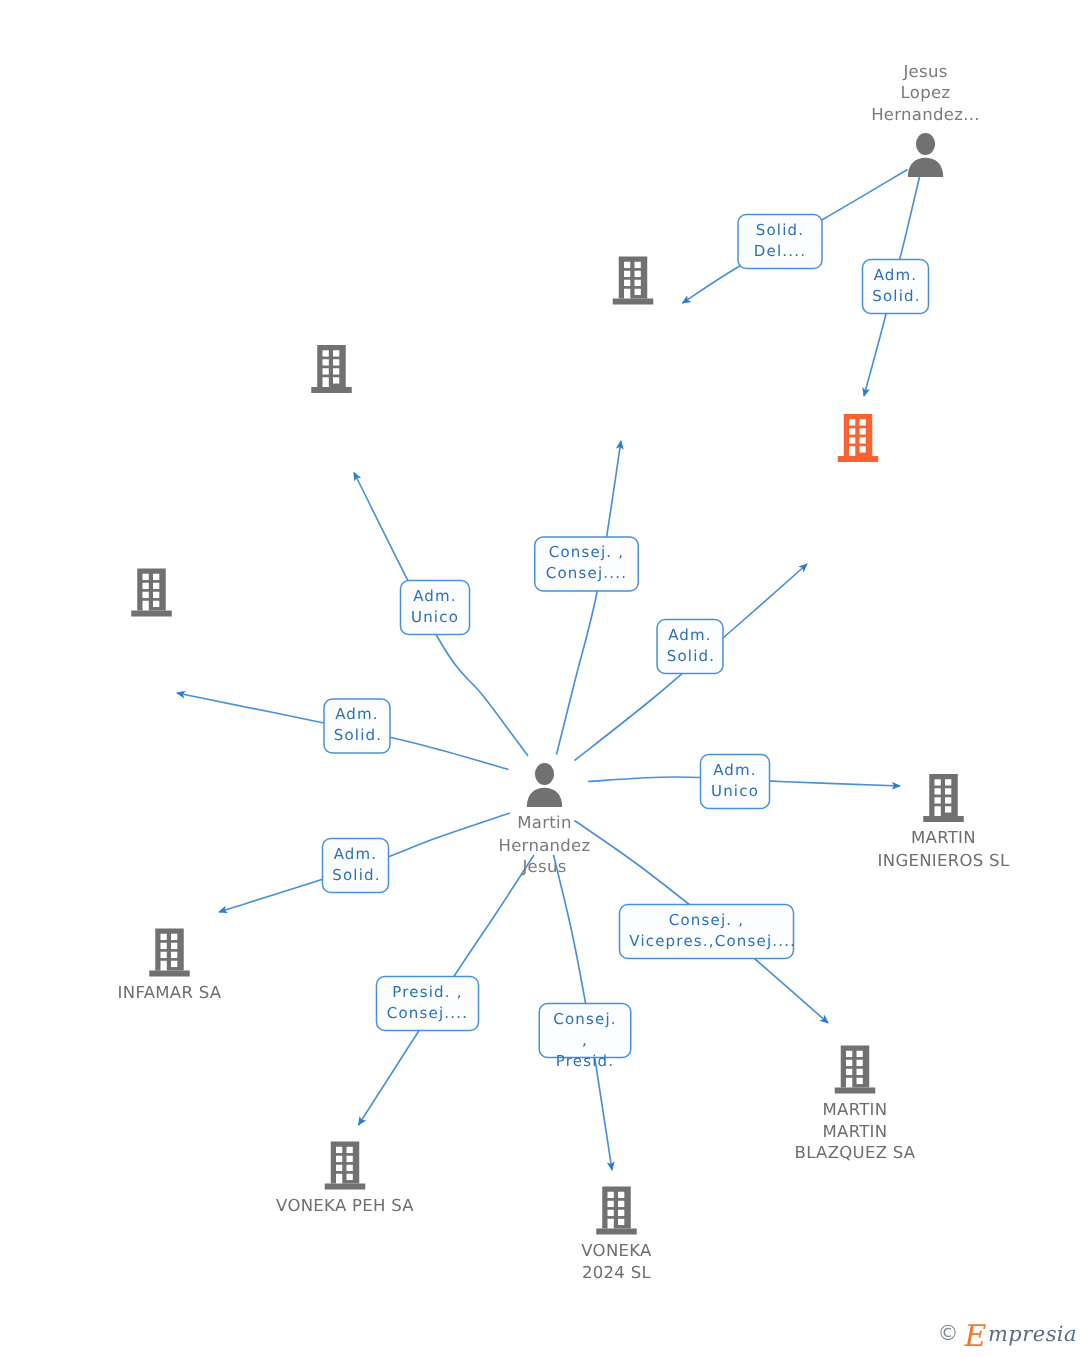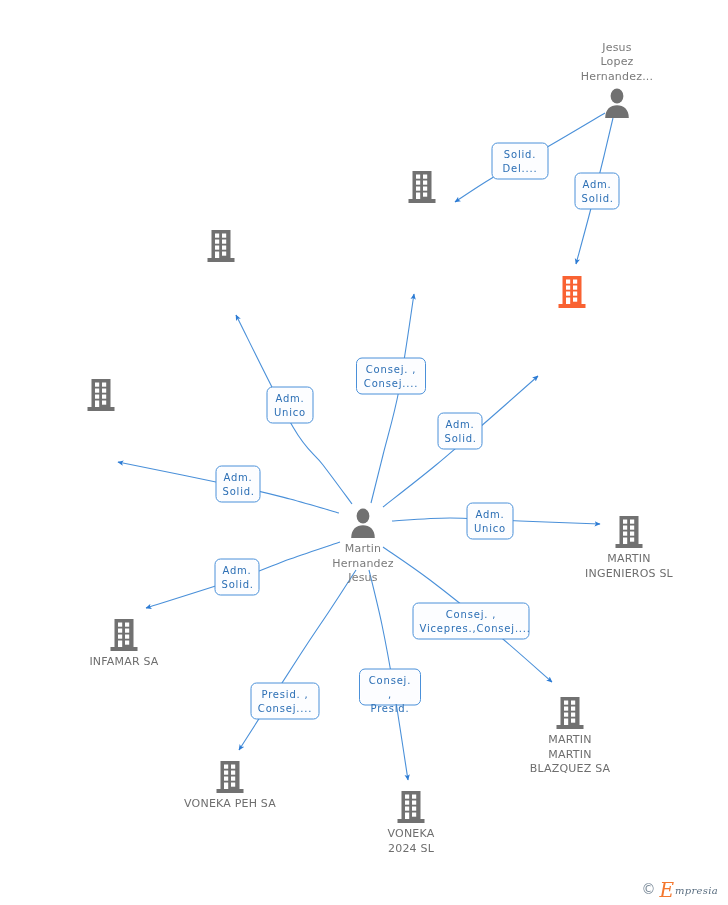--- a/index.html
+++ b/index.html
@@ -95,21 +95,21 @@
     font-style: italic;
     font-size: 20px;
     color: #f4772e;
     line-height: 1;
     position: relative;
     top: 1px;
   }
   #watermark .wm-text {
     font-family: "DejaVu Serif", "Liberation Serif", serif;
     font-style: italic;
-    font-size: 10px;
+    font-size: 14px;
     color: #5a6e80;
     letter-spacing: 0.3px;
     position: relative;
     top: 1px;
     margin-left: -3px;
   }
 </style>
 </head>
 <body>
 
@@ -220,21 +220,21 @@
           <rect x="15" width="4.2" y="10.5" height="4.2" fill="#ffffff"></rect>
           <rect x="8" width="4.2" y="16.5" height="4.2" fill="#ffffff"></rect>
           <rect x="15" width="4.2" y="16.5" height="4.2" fill="#ffffff"></rect>
           <rect x="8" width="4.2" y="22.5" height="8" fill="#ffffff"></rect>
           <rect x="15" width="4.2" y="22.5" height="4.2" fill="#ffffff"></rect>
           <rect x="0.5" y="29" width="27" height="4" fill="#717171"></rect>
         </svg>
         <div class="node-label company">MARTIN
 INGENIEROS SL</div>
       </div>
-      <div class="node label-below" style="left: 124px; top: 618px;">
+      <div class="node label-below" style="left: 113px; top: 618px;">
         <svg width="28" height="34" viewBox="0 0 28 34" class="node-icon">
           <rect x="4.5" y="1" width="19" height="28" fill="#717171"></rect>
           <rect x="8" width="4.2" y="4.5" height="4.2" fill="#ffffff"></rect>
           <rect x="15" width="4.2" y="4.5" height="4.2" fill="#ffffff"></rect>
           <rect x="8" width="4.2" y="10.5" height="4.2" fill="#ffffff"></rect>
           <rect x="15" width="4.2" y="10.5" height="4.2" fill="#ffffff"></rect>
           <rect x="8" width="4.2" y="16.5" height="4.2" fill="#ffffff"></rect>
           <rect x="15" width="4.2" y="16.5" height="4.2" fill="#ffffff"></rect>
           <rect x="8" width="4.2" y="22.5" height="8" fill="#ffffff"></rect>
           <rect x="15" width="4.2" y="22.5" height="4.2" fill="#ffffff"></rect>
@@ -303,21 +303,21 @@
       <div class="edge-label" style="left: 290px; top: 405px; width: 47px; height: 37px;">Adm.
 Unico</div>
       <div class="edge-label" style="left: 238px; top: 484px; width: 45px; height: 37px;">Adm.
 Solid.</div>
       <div class="edge-label" style="left: 490px; top: 521px; width: 47px; height: 37px;">Adm.
 Unico</div>
       <div class="edge-label" style="left: 237px; top: 577px; width: 45px; height: 37px;">Adm.
 Solid.</div>
       <div class="edge-label" style="left: 471px; top: 621px; width: 117px; height: 37px;">Consej. ,
 Vicepres.,Consej....</div>
-      <div class="edge-label" style="left: 285px; top: 669px; width: 69px; height: 37px; margin-top: 32px;">Presid. ,
+      <div class="edge-label" style="left: 285px; top: 669px; width: 69px; height: 37px;">Presid. ,
 Consej....</div>
       <div class="edge-label" style="left: 390px; top: 687px; width: 62px; height: 37px;">Consej. ,
 Presid.</div>
     </div>
 
   <div id="watermark">
     <span class="wm-c">©</span>
     <span class="wm-e">E</span>
     <span class="wm-text">mpresia</span>
   </div>

